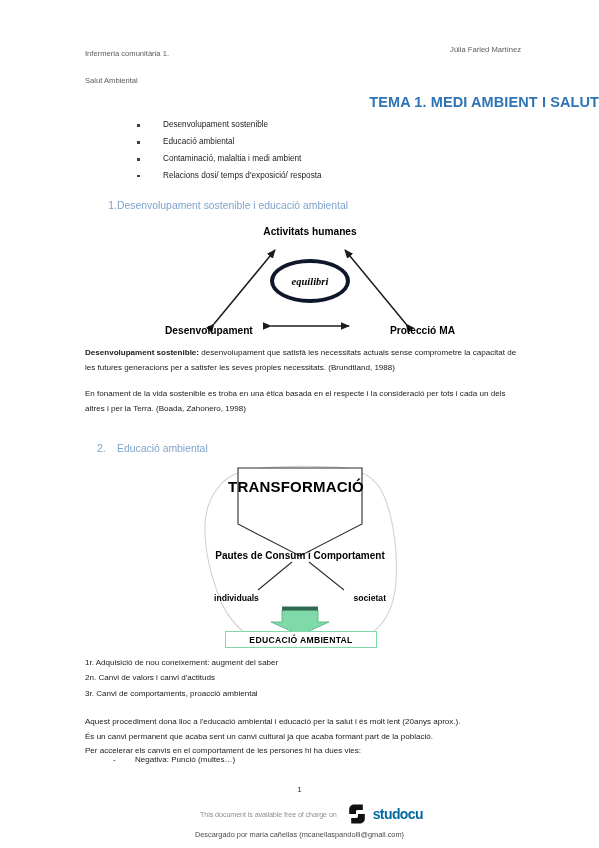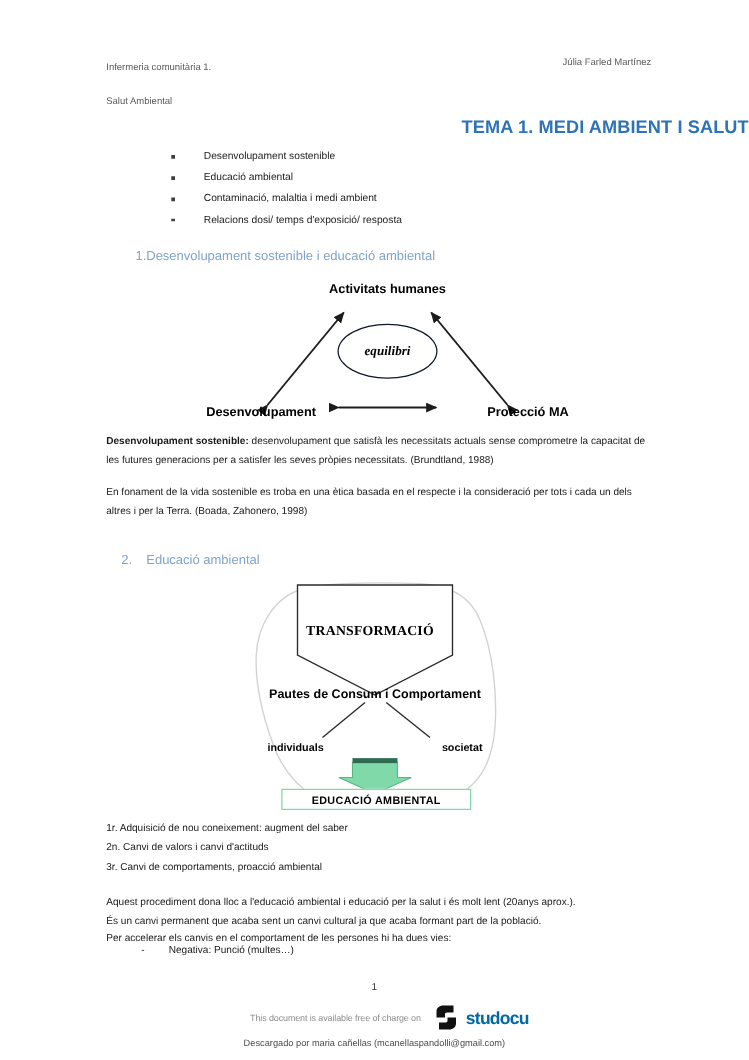--- a/index.html
+++ b/index.html
@@ -125,21 +125,21 @@
     justify-content: space-between;
     align-items: center;
     font-size: 10.2px;
     font-weight: bold;
   }
   #diagram-1 .d1-equilibri {
     position: absolute;
     top: 33px; left: 50%;
     transform: translateX(-50%);
     width: 80px; height: 44px;
-    border: 1px solid #0f172a;
+    border: 4px solid #0f172a;
     border-radius: 50%;
     display: flex;
     align-items: center;
     justify-content: center;
     font-family: "Liberation Serif", serif;
     font-style: italic;
     font-weight: bold;
     font-size: 10.5px;
   }
   #diagram-1 svg { position: absolute; top: 0; left: 0; }
@@ -151,25 +151,24 @@
     width: 208px; height: 188px;
   }
   #diagram-2 svg.blob { position: absolute; top: 0; left: 0; }
   #diagram-2 .d2-transform {
     position: absolute;
     top: 6px; left: 42px;
     width: 116px; height: 56px;
     display: flex;
     align-items: flex-start;
     justify-content: center;
-    padding-top: 31px;
-    font-size: 11px;
+    padding-top: 10px;
+    font-size: 15px;
     font-weight: bold;
     letter-spacing: .2px;
-    font-family: Liberation Serif, serif;
   }
   #diagram-2 .d2-pautes {
     position: absolute;
     top: 88px; left: 0; right: 0;
     text-align: center;
     font-size: 10px;
     font-weight: bold;
     white-space: nowrap;
   }
   #diagram-2 .d2-individuals {

